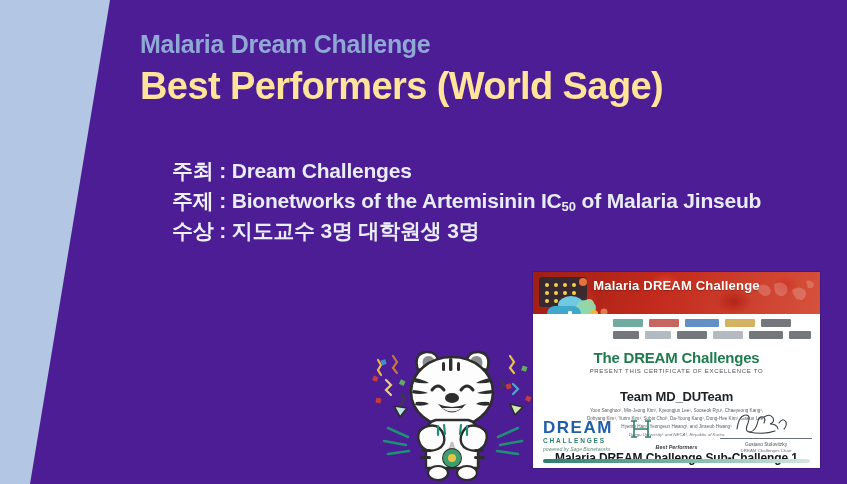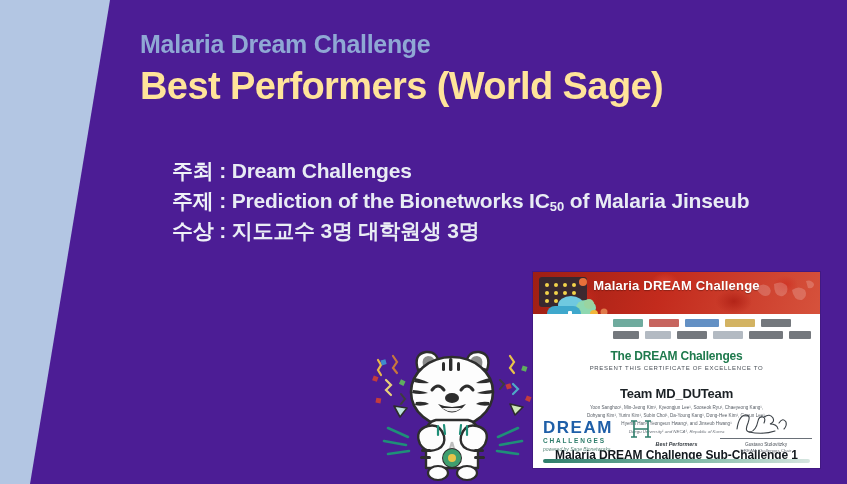--- a/index.html
+++ b/index.html
@@ -160,21 +160,21 @@
   .logo-chip.w4 { width: 22px; }
   .logo-chip.teal { background: #3f8f7e; }
   .logo-chip.blue { background: #2f6bb0; }
   .logo-chip.red  { background: #b4312a; }
   .logo-chip.gold { background: #c49a2e; }
   .logo-chip.dark { background: #454b52; }
 
   .cert-body { text-align: center; padding: 4px 10px 0; }
   .cert-org {
     color: #1f7a4d;
-    font-size: 12px;
+    font-size: 15px;
     font-weight: bold;
     letter-spacing: -0.2px;
   }
   .cert-present {
     color: #4a5058;
     font-size: 6px;
     letter-spacing: 0.7px;
     margin-top: 2px;
   }
   .cert-team {
@@ -279,21 +279,21 @@
     <div class="title">Best Performers (World Sage)</div>
   </div>
 
   <div class="details">
 
     <div class="detail-row">
       <span class="detail-label">주최 : </span><span>Dream Challenges</span>
     </div>
 
     <div class="detail-row">
-      <span class="detail-label">주제 : </span><span>Prediction of the Bionetworks IC</span><sub class="ic50">50</sub><span> of Malaria Jinseub</span>
+      <span class="detail-label">주제 : </span><span>Bionetworks of the Artemisinin IC</span><sub class="ic50">50</sub><span> of Malaria Jinseub</span>
     </div>
 
 
     <div class="detail-row">
       <span class="detail-label">수상 : </span><span>지도교수 3명 대학원생 3명</span>
     </div>
 
 
   </div>
 

